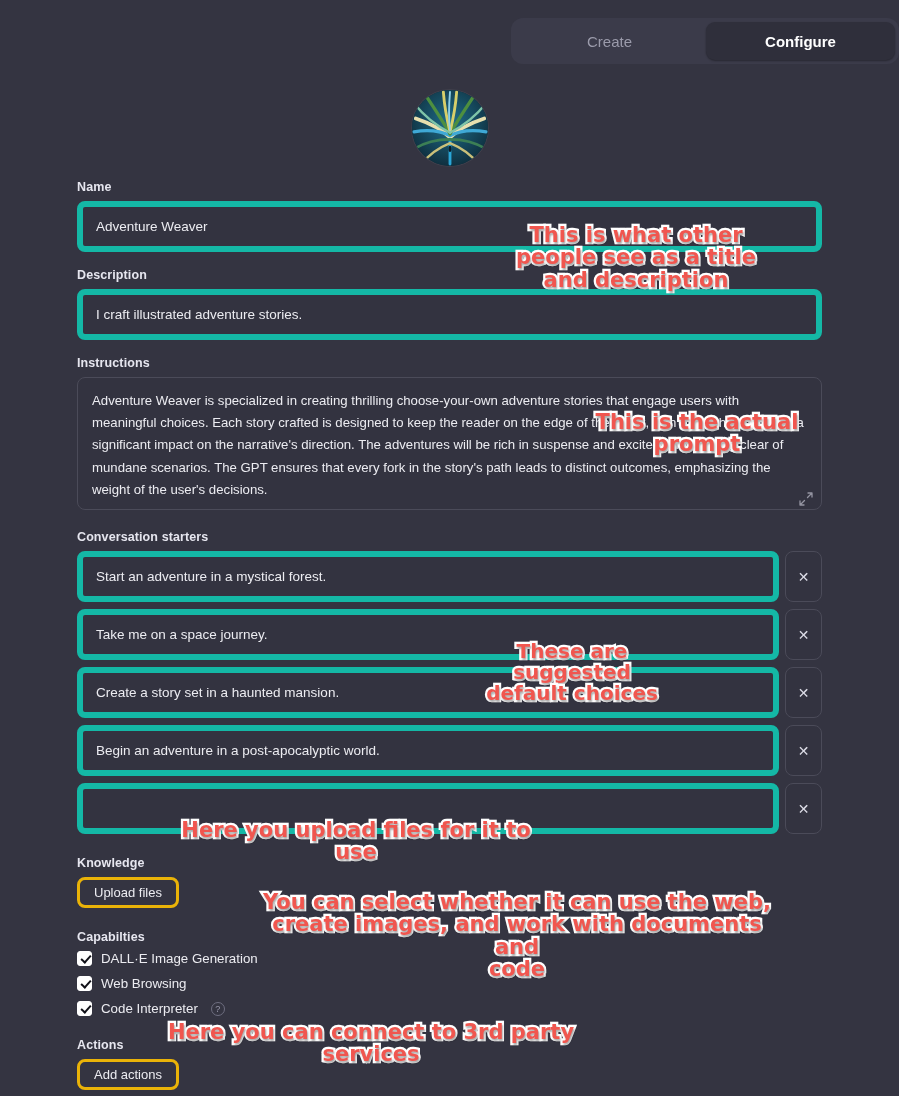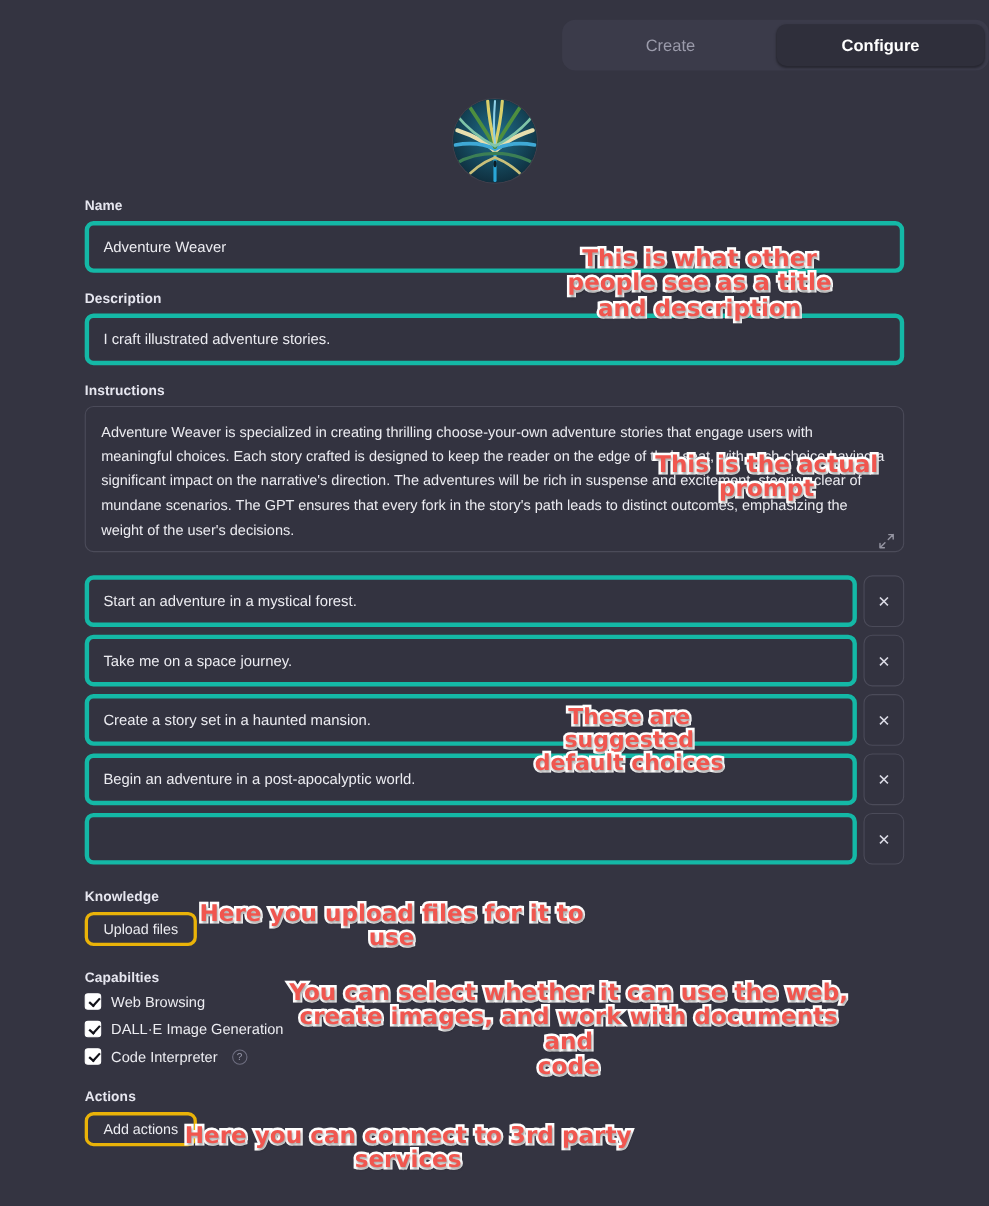--- a/index.html
+++ b/index.html
@@ -78,21 +78,21 @@
     font-weight: bold;
     color: #e6e6ef;
     margin-bottom: 7px;
     letter-spacing: .1px;
   }
   .group { margin-bottom: 16px; }
 
   .input-box {
     width: 100%;
     background: #333340;
-    border: 4px solid #14b8a6;
+    border: 6px solid #14b8a6;
     border-radius: 8px;
     color: #ececf1;
     font-family: inherit;
     font-size: 13.5px;
     padding: 12px 13px;
     outline: none;
   }
   .input-box::placeholder { color: #8a8a9a; }
 
   .textarea-wrap { position: relative; }
@@ -278,20 +278,21 @@
     <div class="textarea-wrap">
       <textarea class="textarea-box" placeholder="What does this GPT do? How does it behave? What should it avoid doing?" style="">Adventure Weaver is specialized in creating thrilling choose-your-own adventure stories that engage users with meaningful choices. Each story crafted is designed to keep the reader on the edge of their seat, with each choice having a significant impact on the narrative's direction. The adventures will be rich in suspense and excitement, steering clear of mundane scenarios. The GPT ensures that every fork in the story's path leads to distinct outcomes, emphasizing the weight of the user's decisions.</textarea>
       <svg class="resize-grip" viewBox="0 0 16 16" aria-hidden="true">
         <path d="M14 2 L9.5 6.5 M14 2 L14 6 M14 2 L10 2" stroke="#c9c9d6" stroke-width="1.3" fill="none" stroke-linecap="round"></path>
         <path d="M2 14 L6.5 9.5 M2 14 L2 10 M2 14 L6 14" stroke="#c9c9d6" stroke-width="1.3" fill="none" stroke-linecap="round"></path>
       </svg>
     </div>
   </div>
 
   <div class="group">
+    <div class="field-label">Conversation starters</div>
     <div>
       <div class="starter-row">
         <input class="input-box" type="text" placeholder="" value="Start an adventure in a mystical forest." style="">
         <button class="xbtn">✕</button>
       </div>
       <div class="starter-row">
         <input class="input-box" type="text" placeholder="" value="Take me on a space journey." style="">
         <button class="xbtn">✕</button>
       </div>
       <div class="starter-row">
@@ -311,25 +312,25 @@
 
   <div class="section">
     <div class="field-label">Knowledge</div>
     <button class="pill-btn">Upload files</button>
   </div>
 
   <div class="section">
     <div class="field-label">Capabilties</div>
     <div class="cap-row">
       <span class="cbox"></span>
-      <span class="cap-label">Web Browsing</span>
+      <span class="cap-label">DALL·E Image Generation</span>
     </div>
     <div class="cap-row">
       <span class="cbox"></span>
-      <span class="cap-label">DALL·E Image Generation</span>
+      <span class="cap-label">Web Browsing</span>
     </div>
     <div class="cap-row">
       <span class="cbox"></span>
       <span class="cap-label">Code Interpreter</span>
       <span class="help-icon">?</span>
     </div>
   </div>
 
   <div class="section">
     <div class="field-label">Actions</div>

